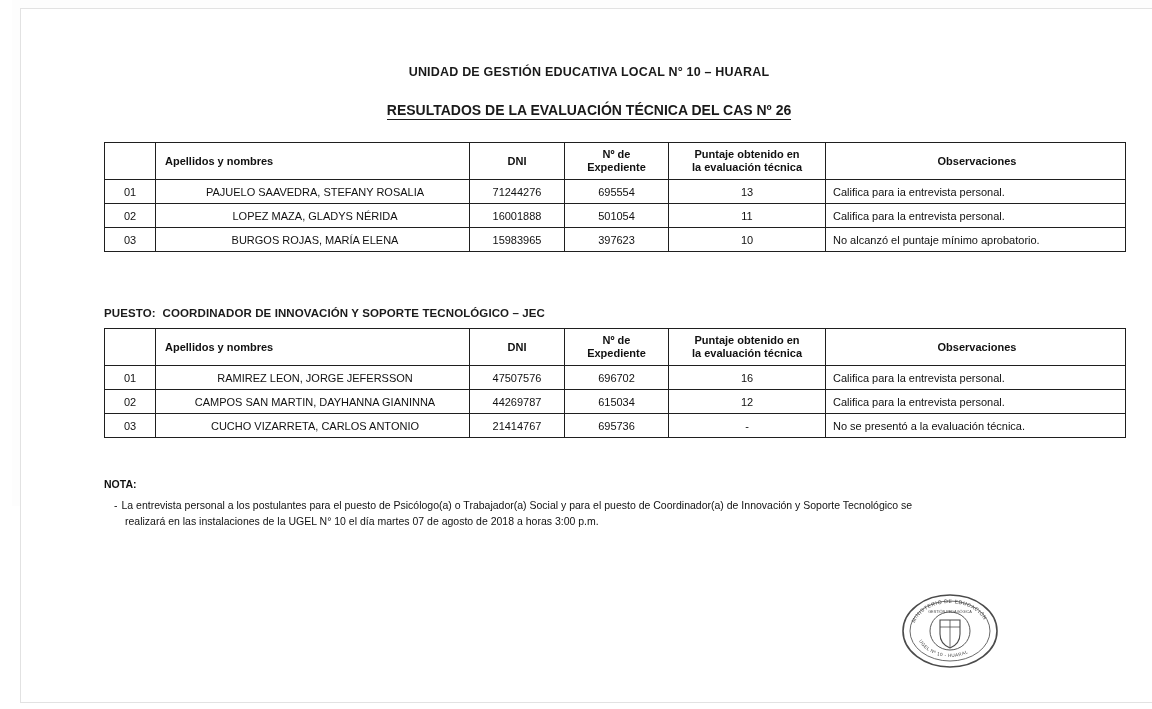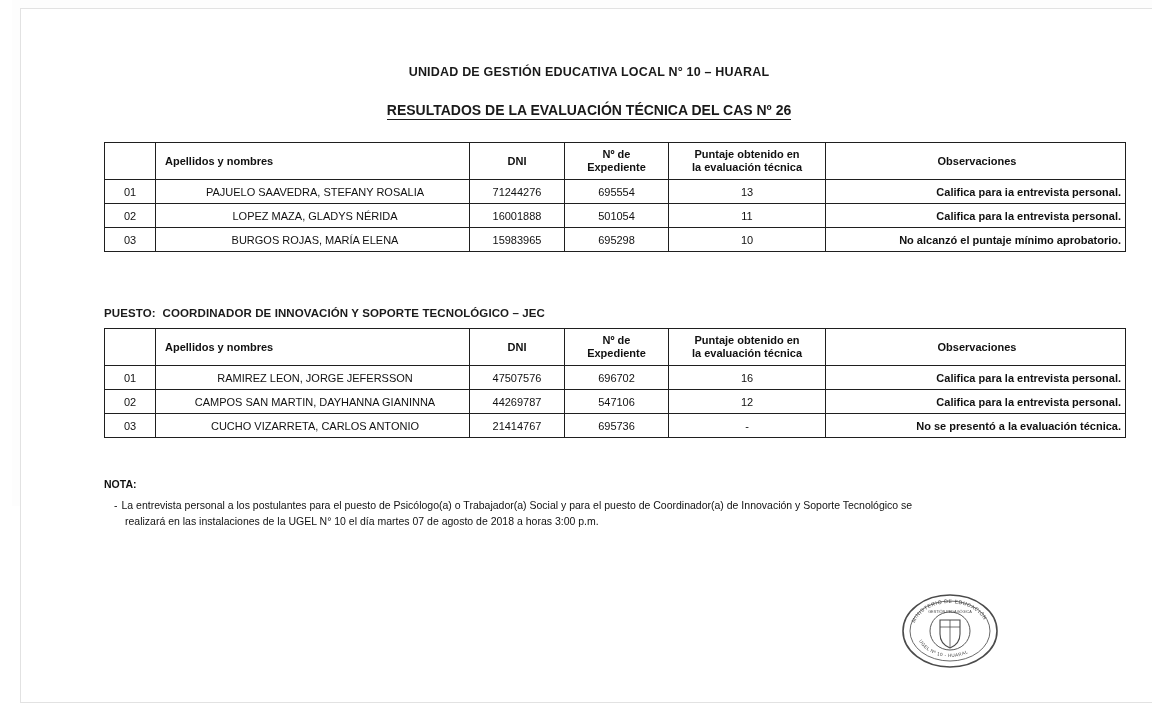--- a/index.html
+++ b/index.html
@@ -83,21 +83,21 @@
   }
   table.results td {
     height: 19px;
     margin-top: 20px;
   }
   .c-num { width: 42px; text-align: center; }
   .c-name { width: 300px; text-align: center; padding-left: 9px !important; }
   .c-dni { width: 86px; text-align: center; }
   .c-exp { width: 95px; text-align: center; }
   .c-score { width: 148px; text-align: center; }
-  .c-obs { text-align: right; padding-left: 7px !important; font-weight: bold; }
+  .c-obs { text-align: left; padding-left: 7px !important; }
   .section2 { margin-top: 55px; }
   .note {
     margin-left: 83px;
     margin-top: 40px;
     font-size: 10.5px;
     color: #111111;
   }
   .note-title { font-weight: bold; }
   .note-body {
     margin-top: 7px;
@@ -160,21 +160,21 @@
             <td class="c-name">LOPEZ MAZA, GLADYS NÉRIDA</td>
             <td class="c-dni">16001888</td>
             <td class="c-exp">501054</td>
             <td class="c-score">11</td>
             <td class="c-obs">Califica para la entrevista personal.</td>
           </tr>
           <tr>
             <td class="c-num">03</td>
             <td class="c-name">BURGOS ROJAS, MARÍA ELENA</td>
             <td class="c-dni">15983965</td>
-            <td class="c-exp">695298</td>
+            <td class="c-exp">397623</td>
             <td class="c-score">10</td>
             <td class="c-obs">No alcanzó el puntaje mínimo aprobatorio.</td>
           </tr>
         </tbody>
       </table>
     </div>
 
     <div class="section section2">
       <div class="puesto">
         <span class="lbl">PUESTO:</span><span>COORDINADOR DE INNOVACIÓN Y SOPORTE TECNOLÓGICO – JEC</span>
@@ -203,21 +203,21 @@
             <td class="c-name">RAMIREZ LEON, JORGE JEFERSSON</td>
             <td class="c-dni">47507576</td>
             <td class="c-exp">696702</td>
             <td class="c-score">16</td>
             <td class="c-obs">Califica para la entrevista personal.</td>
           </tr>
           <tr>
             <td class="c-num">02</td>
             <td class="c-name">CAMPOS SAN MARTIN, DAYHANNA GIANINNA</td>
             <td class="c-dni">44269787</td>
-            <td class="c-exp">547106</td>
+            <td class="c-exp">615034</td>
             <td class="c-score">12</td>
             <td class="c-obs">Califica para la entrevista personal.</td>
           </tr>
           <tr>
             <td class="c-num">03</td>
             <td class="c-name">CUCHO VIZARRETA, CARLOS ANTONIO</td>
             <td class="c-dni">21414767</td>
             <td class="c-exp">695736</td>
             <td class="c-score">-</td>
             <td class="c-obs">No se presentó a la evaluación técnica.</td>

